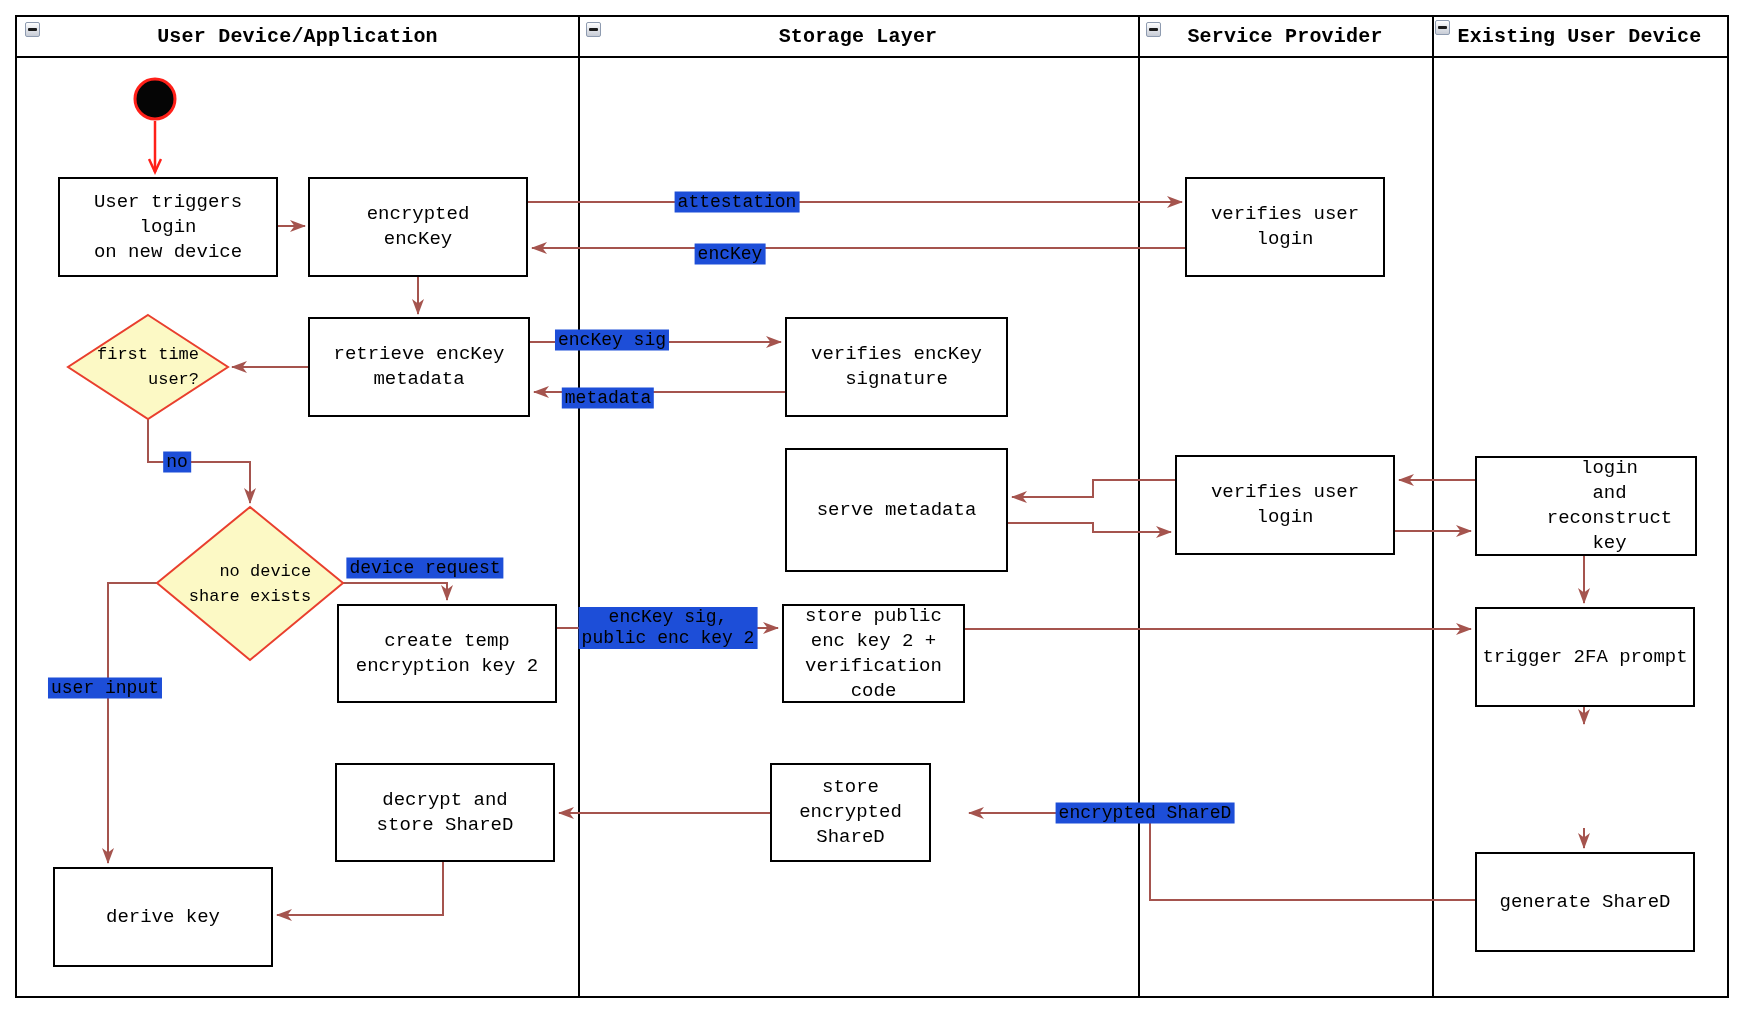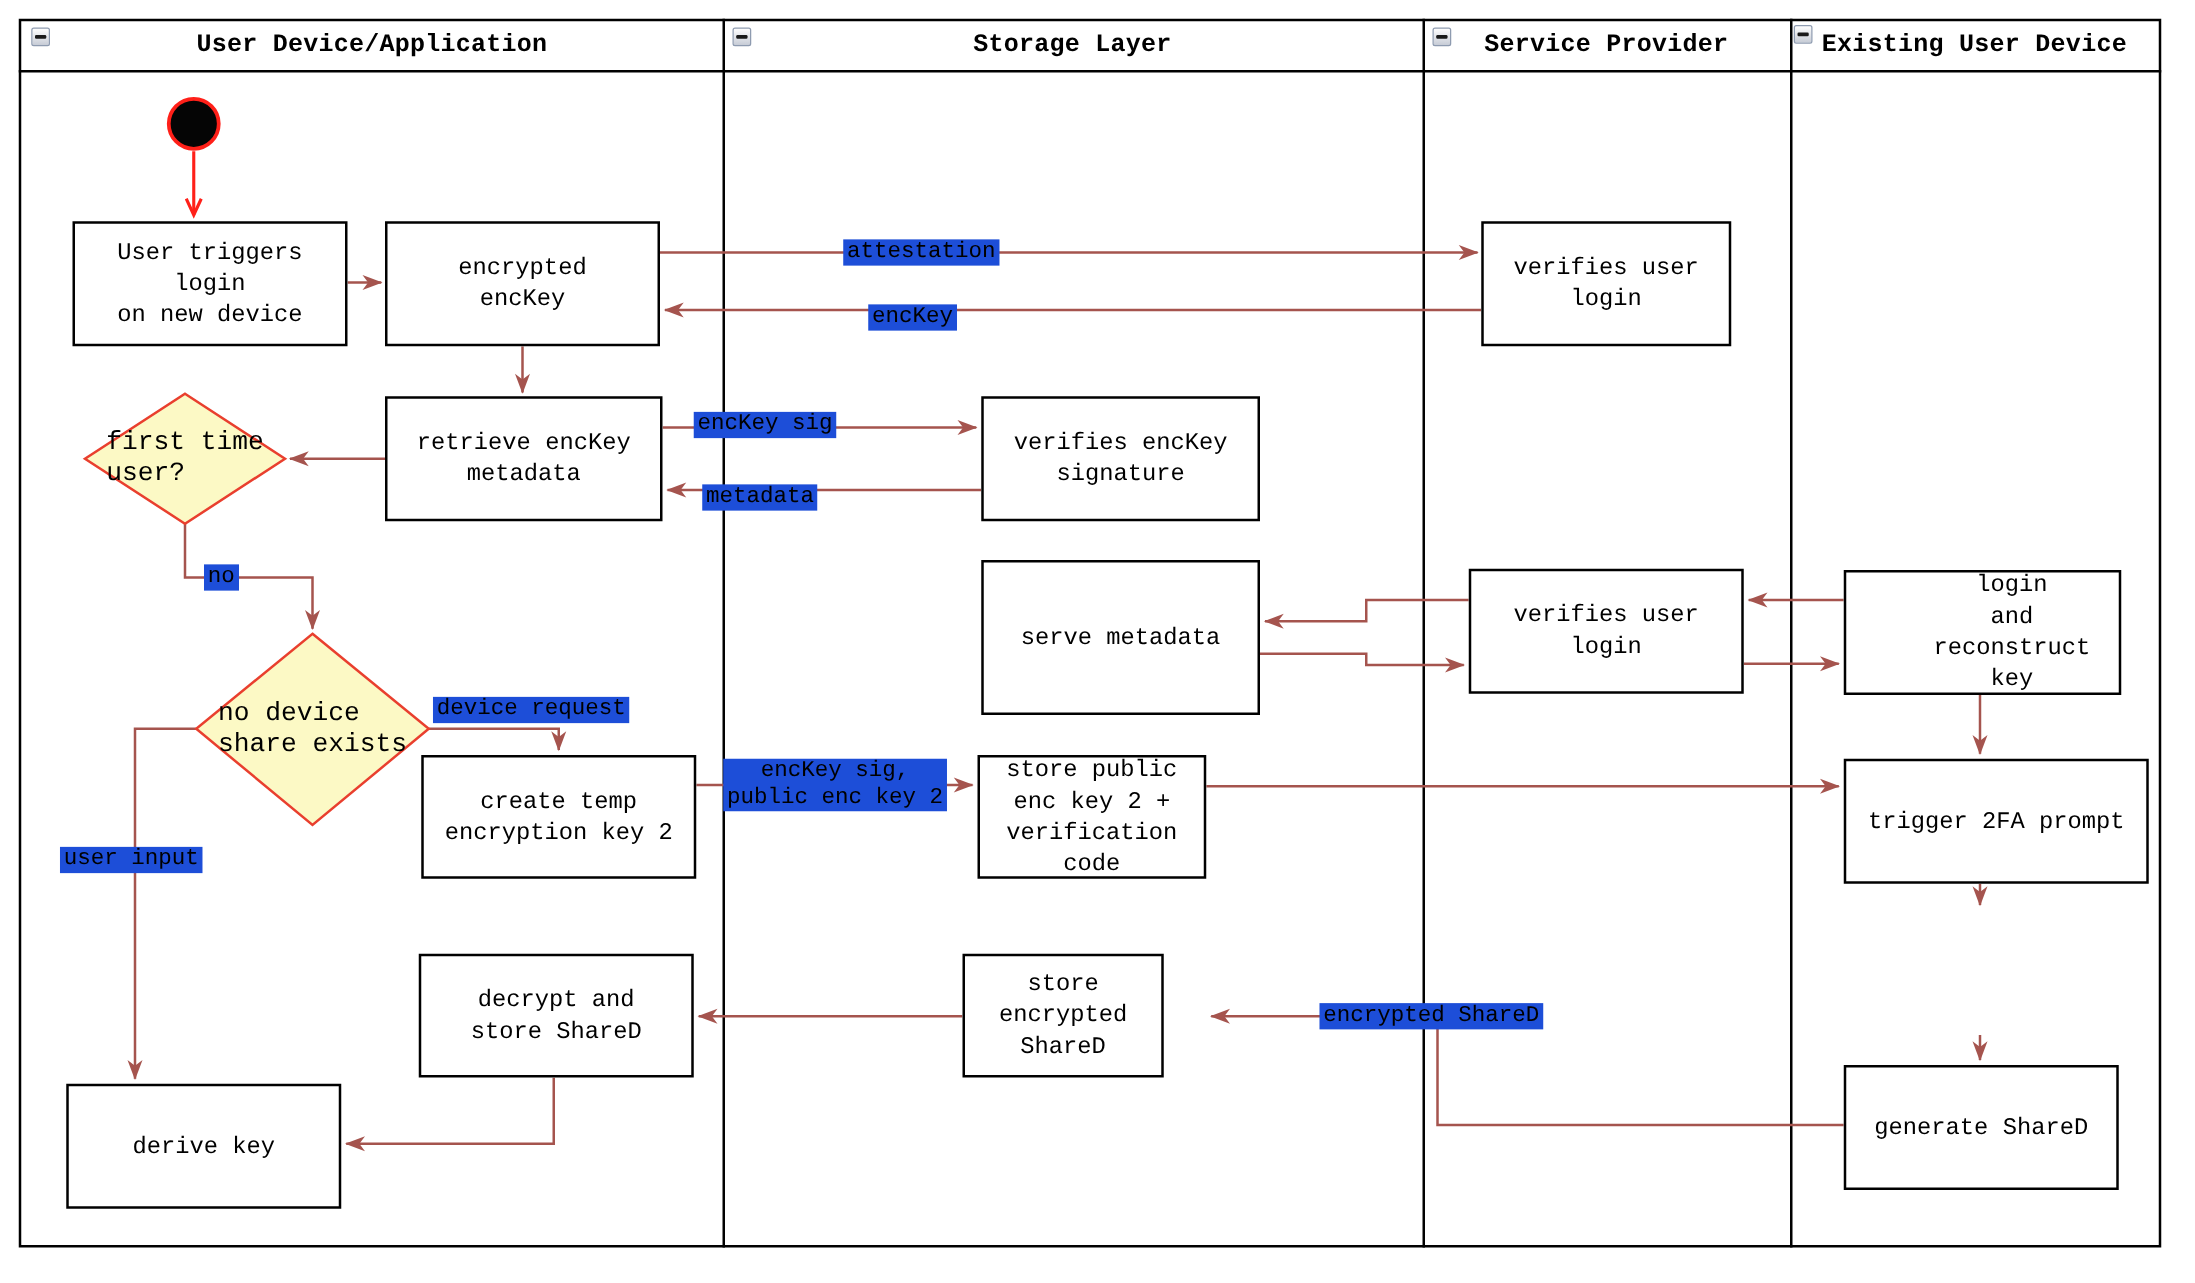--- a/index.html
+++ b/index.html
@@ -13,22 +13,22 @@
                justify-content:center;font-weight:bold;font-size:20px;letter-spacing:.2px;}
   .collapse{position:absolute;width:15px;height:15px;border:1px solid #8e9bb0;border-radius:2px;
             background:linear-gradient(#fefefe,#c7ccd6);display:flex;align-items:center;
             justify-content:center;box-sizing:border-box;}
   .collapse .bar{width:9px;height:3px;background:#1a1a1a;border-radius:1px;}
   svg.edges{position:absolute;left:0;top:0;width:1756px;height:1026px;pointer-events:none;}
   .node{position:absolute;background:#fff;border:2px solid #000;box-sizing:border-box;
         display:flex;flex-direction:column;align-items:center;justify-content:center;
         text-align:center;font-size:19px;line-height:25px;}
   .node span{display:block;}
-  .decision-label{position:absolute;transform:translate(-50%,-50%);text-align:left;
-                  font-size:21px;line-height:25px;}
+  .decision-label{position:absolute;transform:translate(-50%,-50%);text-align:right;
+                  font-size:17px;line-height:25px;}
   .decision-label span{display:block;}
   .elabel{position:absolute;transform:translate(-50%,-50%);background:#1d4ed8;font-size:18px;
           line-height:21px;padding:0 3px;white-space:nowrap;text-align:center;}
   .elabel span{display:block;}
 </style>
 </head>
 <body>
 
 <div class="canvas">
 
@@ -161,21 +161,21 @@
     <span>verifies user login</span>
   </div>
   <div class="node" style="left:1175px;top:455px;width:220px;height:100px;">
     <span>verifies user login</span>
   </div>
 
   <div class="node" style="left:1475px;top:456px;width:222px;height:100px;padding-left:47px;">
     <span>login</span>
     <span>and reconstruct key</span>
   </div>
-  <div class="node" style="left:1475px;top:607px;width:244px;height:100px;">
+  <div class="node" style="left:1475px;top:607px;width:220px;height:100px;">
     <span>trigger 2FA prompt</span>
   </div>
   <div class="node" style="left:1475px;top:852px;width:220px;height:100px;">
     <span>generate ShareD</span>
   </div>
 
   <div class="elabel" style="left:737px;top:202px;">attestation</div>
   <div class="elabel" style="left:730px;top:254px;">encKey</div>
   <div class="elabel" style="left:612px;top:340px;">encKey sig</div>
   <div class="elabel" style="left:608px;top:398px;">metadata</div>

